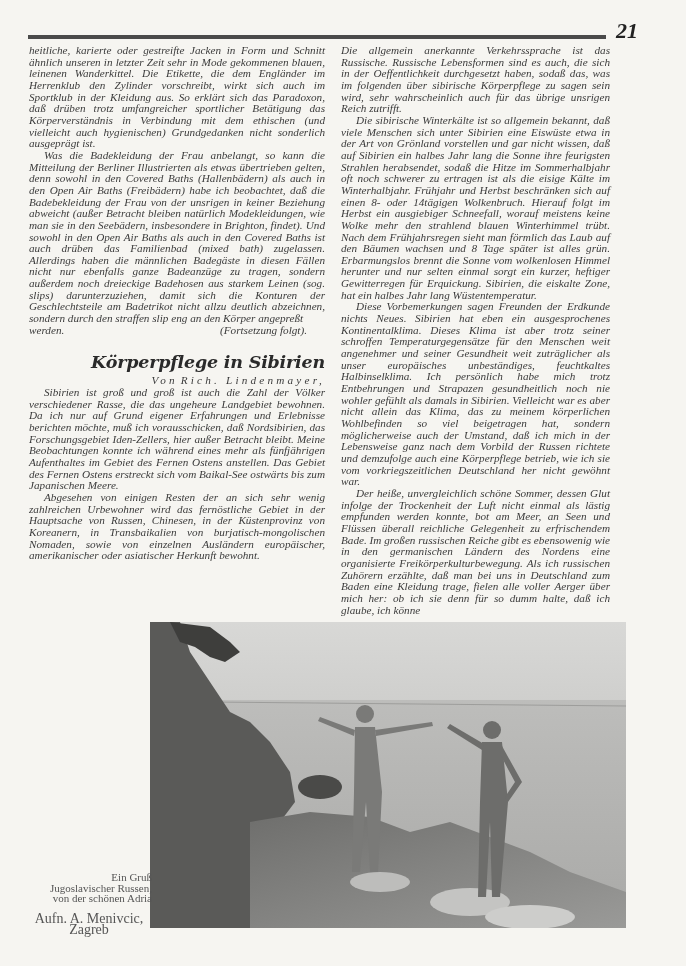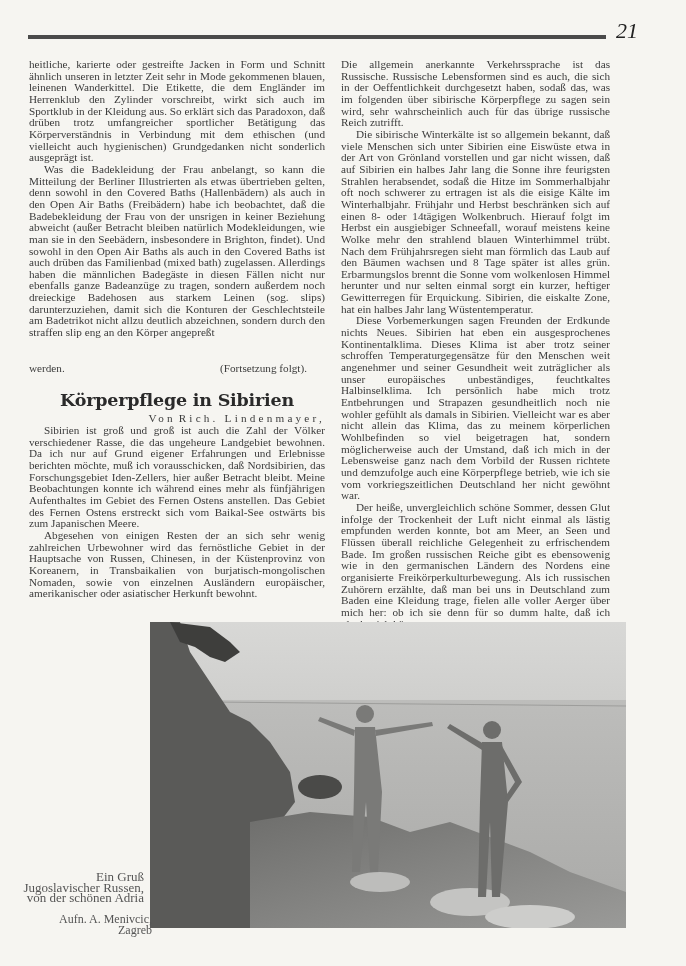--- a/index.html
+++ b/index.html
@@ -9,56 +9,56 @@
     font-family: "DejaVu Serif", "Liberation Serif", serif;
     color: #3a3a3a;
   }
   .rule {
     position: absolute; left: 28px; top: 35px; width: 578px; height: 4px;
     background: #4a4a4a;
   }
   .page-number {
     position: absolute; left: 616px; top: 18px;
     font-family: "Liberation Serif", serif; font-style: italic;
-    font-size: 22px; color: #222;
+    font-size: 22px; color: #222; font-weight: bold;
   }
   .col {
-    position: absolute; top: 59px;
+    position: absolute; top: 45px;
     font-family: "Liberation Serif", serif;
     font-size: 11.2px; line-height: 11.65px;
-    text-align: justify; color: #3b3b3b;
+    text-align: justify; color: #3b3b3b; font-style: italic;
   }
   .col-left { left: 29px; width: 296px; }
   .col-right { left: 341px; width: 269px; }
   .col p { margin: 0; text-indent: 0; }
   .col p.ind { text-indent: 15px; }
   .col p.gap { }
-  .end-line { display: flex; justify-content: space-between; margin-top: 24px; }
+  .end-line { display: flex; justify-content: space-between; }
   .article-title {
     margin: 16px 0 3px 0;
     font-family: "DejaVu Serif", serif; font-weight: bold;
     font-size: 17.5px; line-height: 20px; color: #2a2a2a;
-    text-align: center; letter-spacing: -0.2px;
+    text-align: right; letter-spacing: -0.2px;
   }
   .byline { text-align: right; }
   .byline .spaced { letter-spacing: 3.2px; margin-top: 40px; }
   .photo {
     position: absolute; left: 150px; top: 622px; width: 476px; height: 306px;
     overflow: hidden; background: #8e8e8e;
   }
   .photo svg { display: block; }
   .caption {
-    position: absolute; left: 18px; top: 872px; width: 126px;
-    font-family: "Liberation Serif", serif; font-size: 13px; line-height: 10.6px;
+    position: absolute; left: 26px; top: 872px; width: 126px;
+    font-family: "Liberation Serif", serif; font-size: 11px; line-height: 10.6px;
     text-align: right; color: #555;
   }
   .credit {
     position: absolute; left: 26px; top: 914px; width: 126px;
-    font-family: "Liberation Serif", serif; font-size: 12px; line-height: 10.6px;
-    text-align: right; color: #555;
+    font-family: "Liberation Serif", serif; font-size: 14px; line-height: 10.6px;
+    text-align: center; color: #555;
   }
 </style>
 </head>
 <body>
 
 <div class="rule"></div>
 <div class="page-number">21</div>
 
 <div class="col col-left">
   <p>heitliche, karierte oder gestreifte Jacken in Form und Schnitt ähnlich unseren in letzter Zeit sehr in Mode gekommenen blauen, leinenen Wanderkittel. Die Etikette, die dem Engländer im Herrenklub den Zylinder vorschreibt, wirkt sich auch im Sportklub in der Kleidung aus. So erklärt sich das Paradoxon, daß drüben trotz umfangreicher sportlicher Betätigung das Körperverständnis in Verbindung mit dem ethischen (und vielleicht auch hygienischen) Grundgedanken nicht sonderlich ausgeprägt ist.</p>
@@ -73,21 +73,21 @@
     <div>
       <span class="spaced">Von</span>
       <span class="spaced">Rich. Lindenmayer,</span>
     </div>
   </div>
   <p class="ind">Sibirien ist groß und groß ist auch die Zahl der Völker verschiedener Rasse, die das ungeheure Landgebiet bewohnen. Da ich nur auf Grund eigener Erfahrungen und Erlebnisse berichten möchte, muß ich vorausschicken, daß Nordsibirien, das Forschungsgebiet Iden-Zellers, hier außer Betracht bleibt. Meine Beobachtungen konnte ich während eines mehr als fünfjährigen Aufenthaltes im Gebiet des Fernen Ostens anstellen. Das Gebiet des Fernen Ostens erstreckt sich vom Baikal-See ostwärts bis zum Japanischen Meere.</p>
   <p class="ind">Abgesehen von einigen Resten der an sich sehr wenig zahlreichen Urbewohner wird das fernöstliche Gebiet in der Hauptsache von Russen, Chinesen, in der Küstenprovinz von Koreanern, in Transbaikalien von burjatisch-mongolischen Nomaden, sowie von einzelnen Ausländern europäischer, amerikanischer oder asiatischer Herkunft bewohnt.</p>
 </div>
 
 <div class="col col-right">
-  <p>Die allgemein anerkannte Verkehrssprache ist das Russische. Russische Lebensformen sind es auch, die sich in der Oeffentlichkeit durchgesetzt haben, sodaß das, was im folgenden über sibirische Körperpflege zu sagen sein wird, sehr wahrscheinlich auch für das übrige russische Reich zutrifft.</p>
+  <p>Die allgemein anerkannte Verkehrssprache ist das Russische. Russische Lebensformen sind es auch, die sich in der Oeffentlichkeit durchgesetzt haben, sodaß das, was im folgenden über sibirische Körperpflege zu sagen sein wird, sehr wahrscheinlich auch für das übrige unsrigen Reich zutrifft.</p>
   <p class="ind gap">Die sibirische Winterkälte ist so allgemein bekannt, daß viele Menschen sich unter Sibirien eine Eiswüste etwa in der Art von Grönland vorstellen und gar nicht wissen, daß auf Sibirien ein halbes Jahr lang die Sonne ihre feurigsten Strahlen herabsendet, sodaß die Hitze im Sommerhalbjahr oft noch schwerer zu ertragen ist als die eisige Kälte im Winterhalbjahr. Frühjahr und Herbst beschränken sich auf einen 8- oder 14tägigen Wolkenbruch. Hierauf folgt im Herbst ein ausgiebiger Schneefall, worauf meistens keine Wolke mehr den strahlend blauen Winterhimmel trübt. Nach dem Frühjahrsregen sieht man förmlich das Laub auf den Bäumen wachsen und 8 Tage später ist alles grün. Erbarmungslos brennt die Sonne vom wolkenlosen Himmel herunter und nur selten einmal sorgt ein kurzer, heftiger Gewitterregen für Erquickung. Sibirien, die eiskalte Zone, hat ein halbes Jahr lang Wüstentemperatur.</p>
   <p class="ind gap">Diese Vorbemerkungen sagen Freunden der Erdkunde nichts Neues. Sibirien hat eben ein ausgesprochenes Kontinentalklima. Dieses Klima ist aber trotz seiner schroffen Temperaturgegensätze für den Menschen weit angenehmer und seiner Gesundheit weit zuträglicher als unser europäisches unbeständiges, feuchtkaltes Halbinselklima. Ich persönlich habe mich trotz Entbehrungen und Strapazen gesundheitlich noch nie wohler gefühlt als damals in Sibirien. Vielleicht war es aber nicht allein das Klima, das zu meinem körperlichen Wohlbefinden so viel beigetragen hat, sondern möglicherweise auch der Umstand, daß ich mich in der Lebensweise ganz nach dem Vorbild der Russen richtete und demzufolge auch eine Körperpflege betrieb, wie ich sie vom vorkriegszeitlichen Deutschland her nicht gewöhnt war.</p>
   <p class="ind gap">Der heiße, unvergleichlich schöne Sommer, dessen Glut infolge der Trockenheit der Luft nicht einmal als lästig empfunden werden konnte, bot am Meer, an Seen und Flüssen überall reichliche Gelegenheit zu erfrischendem Bade. Im großen russischen Reiche gibt es ebensowenig wie in den germanischen Ländern des Nordens eine organisierte Freikörperkulturbewegung. Als ich russischen Zuhörern erzählte, daß man bei uns in Deutschland zum Baden eine Kleidung trage, fielen alle voller Aerger über mich her: ob ich sie denn für so dumm halte, daß ich glaube, ich könne</p>
 </div>
 
 <div class="photo" title="Black-and-white photograph: two bathers on a rocky Adriatic shore with outstretched, joined hands; cliff with foliage at left, sea horizon behind">
   <svg width="476" height="306" viewBox="0 0 476 306">
     <defs>
       <linearGradient id="sky" x1="0" y1="0" x2="0" y2="1">
         <stop offset="0" stop-color="#d8d8d6"></stop>

